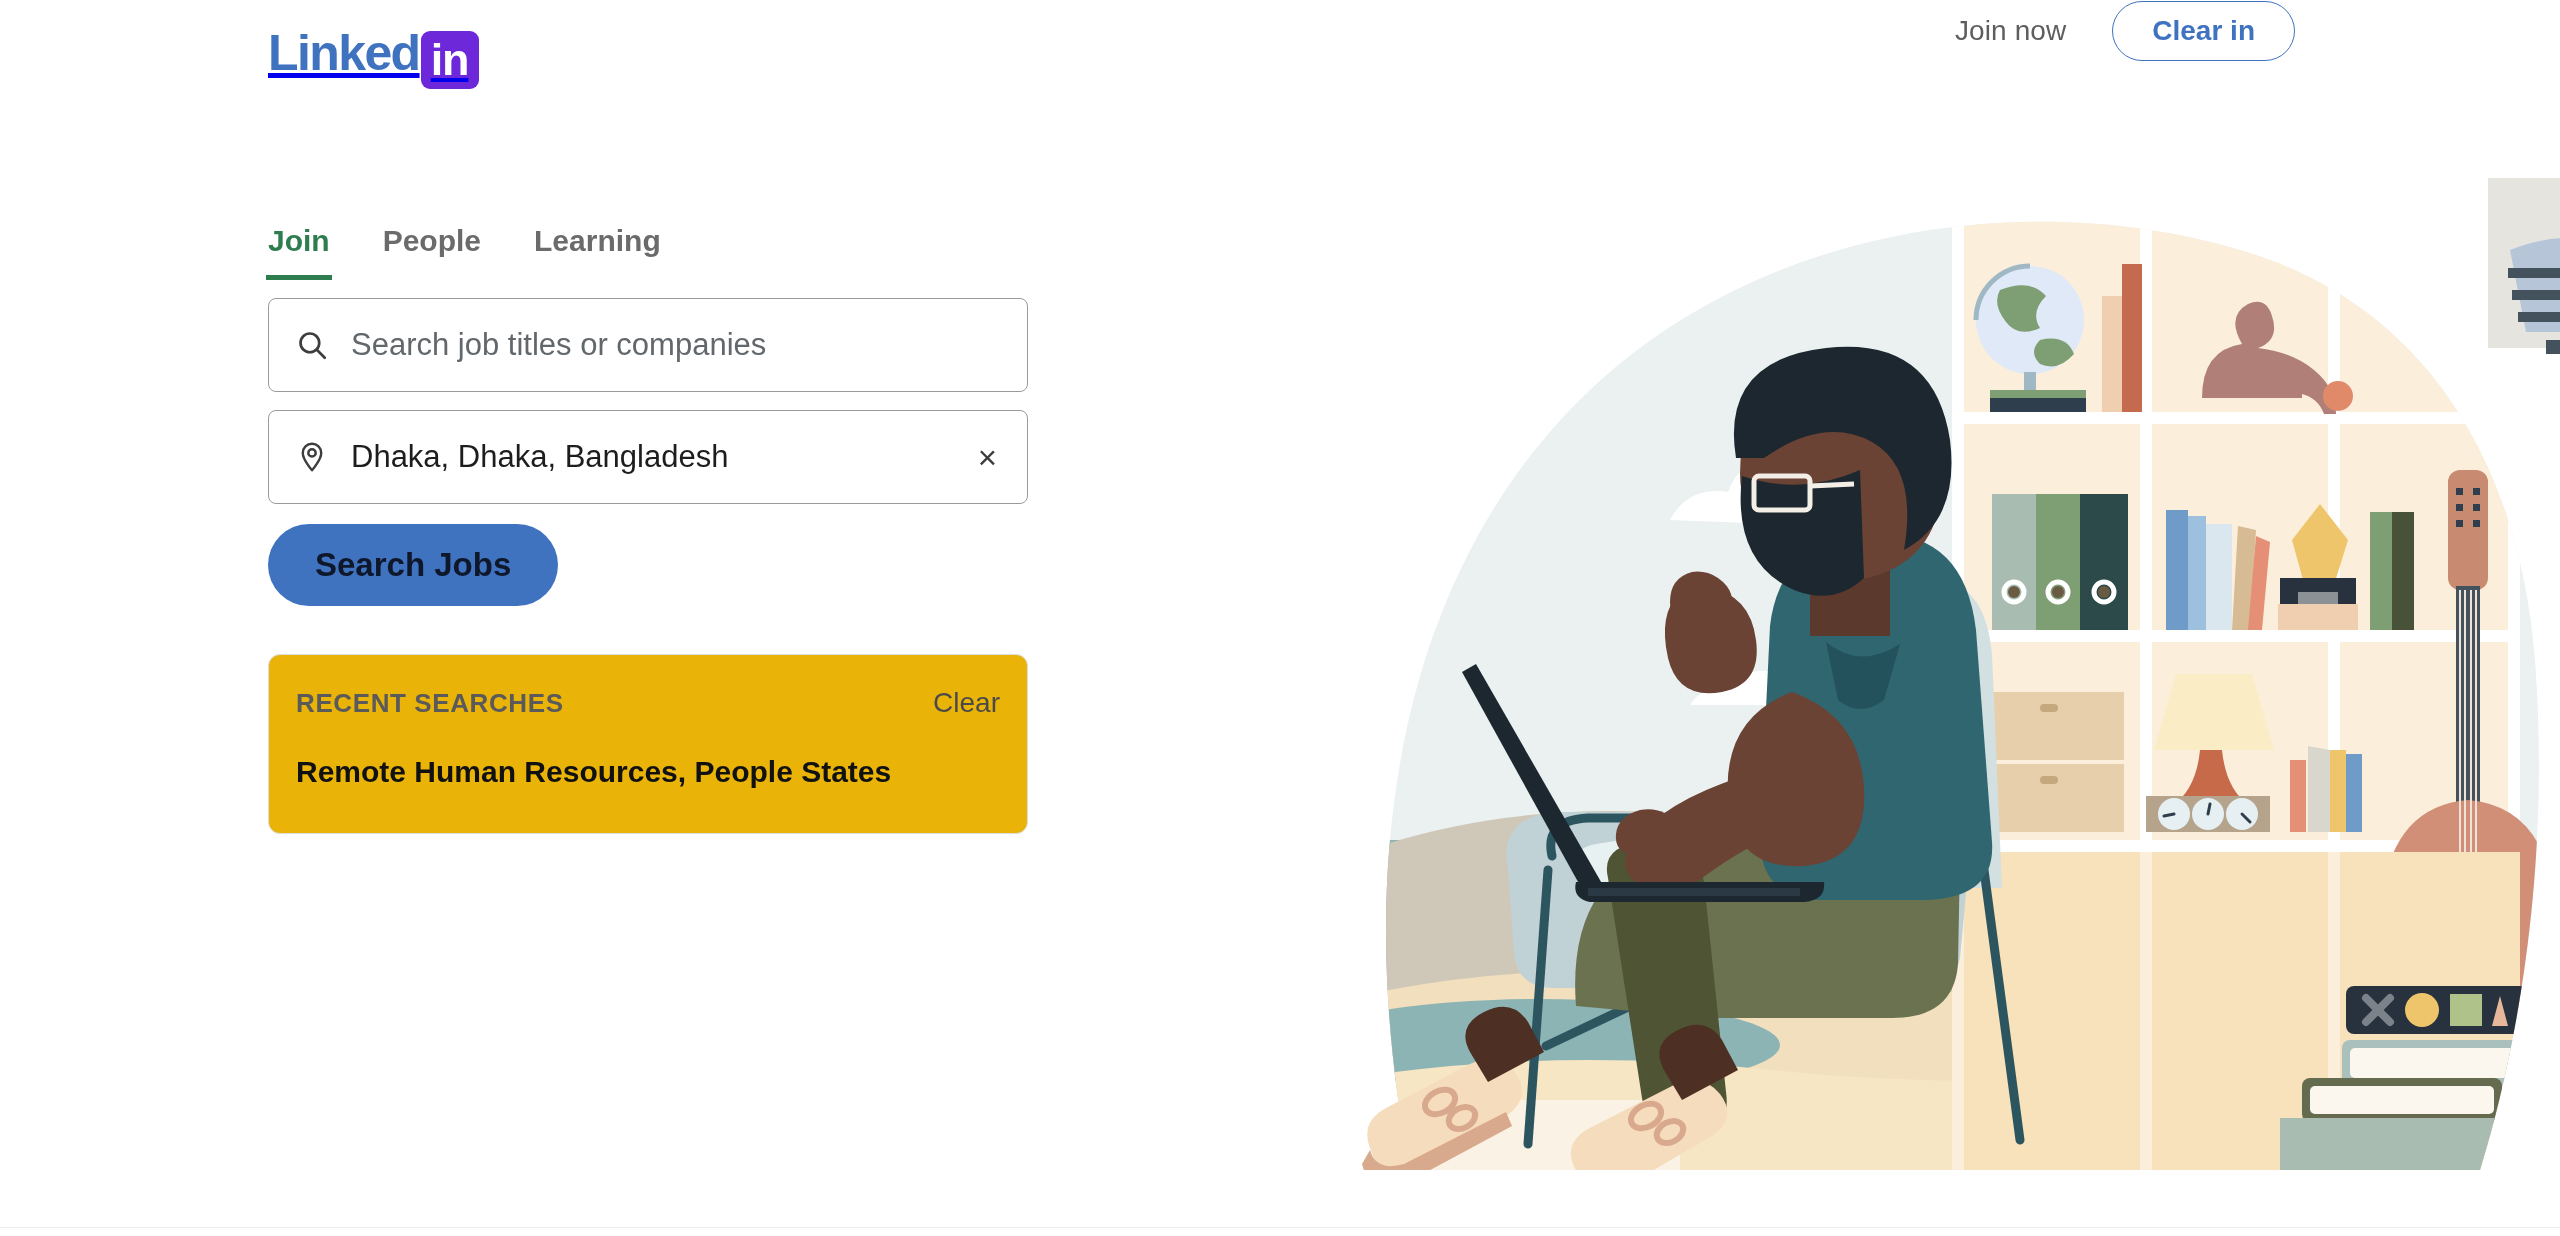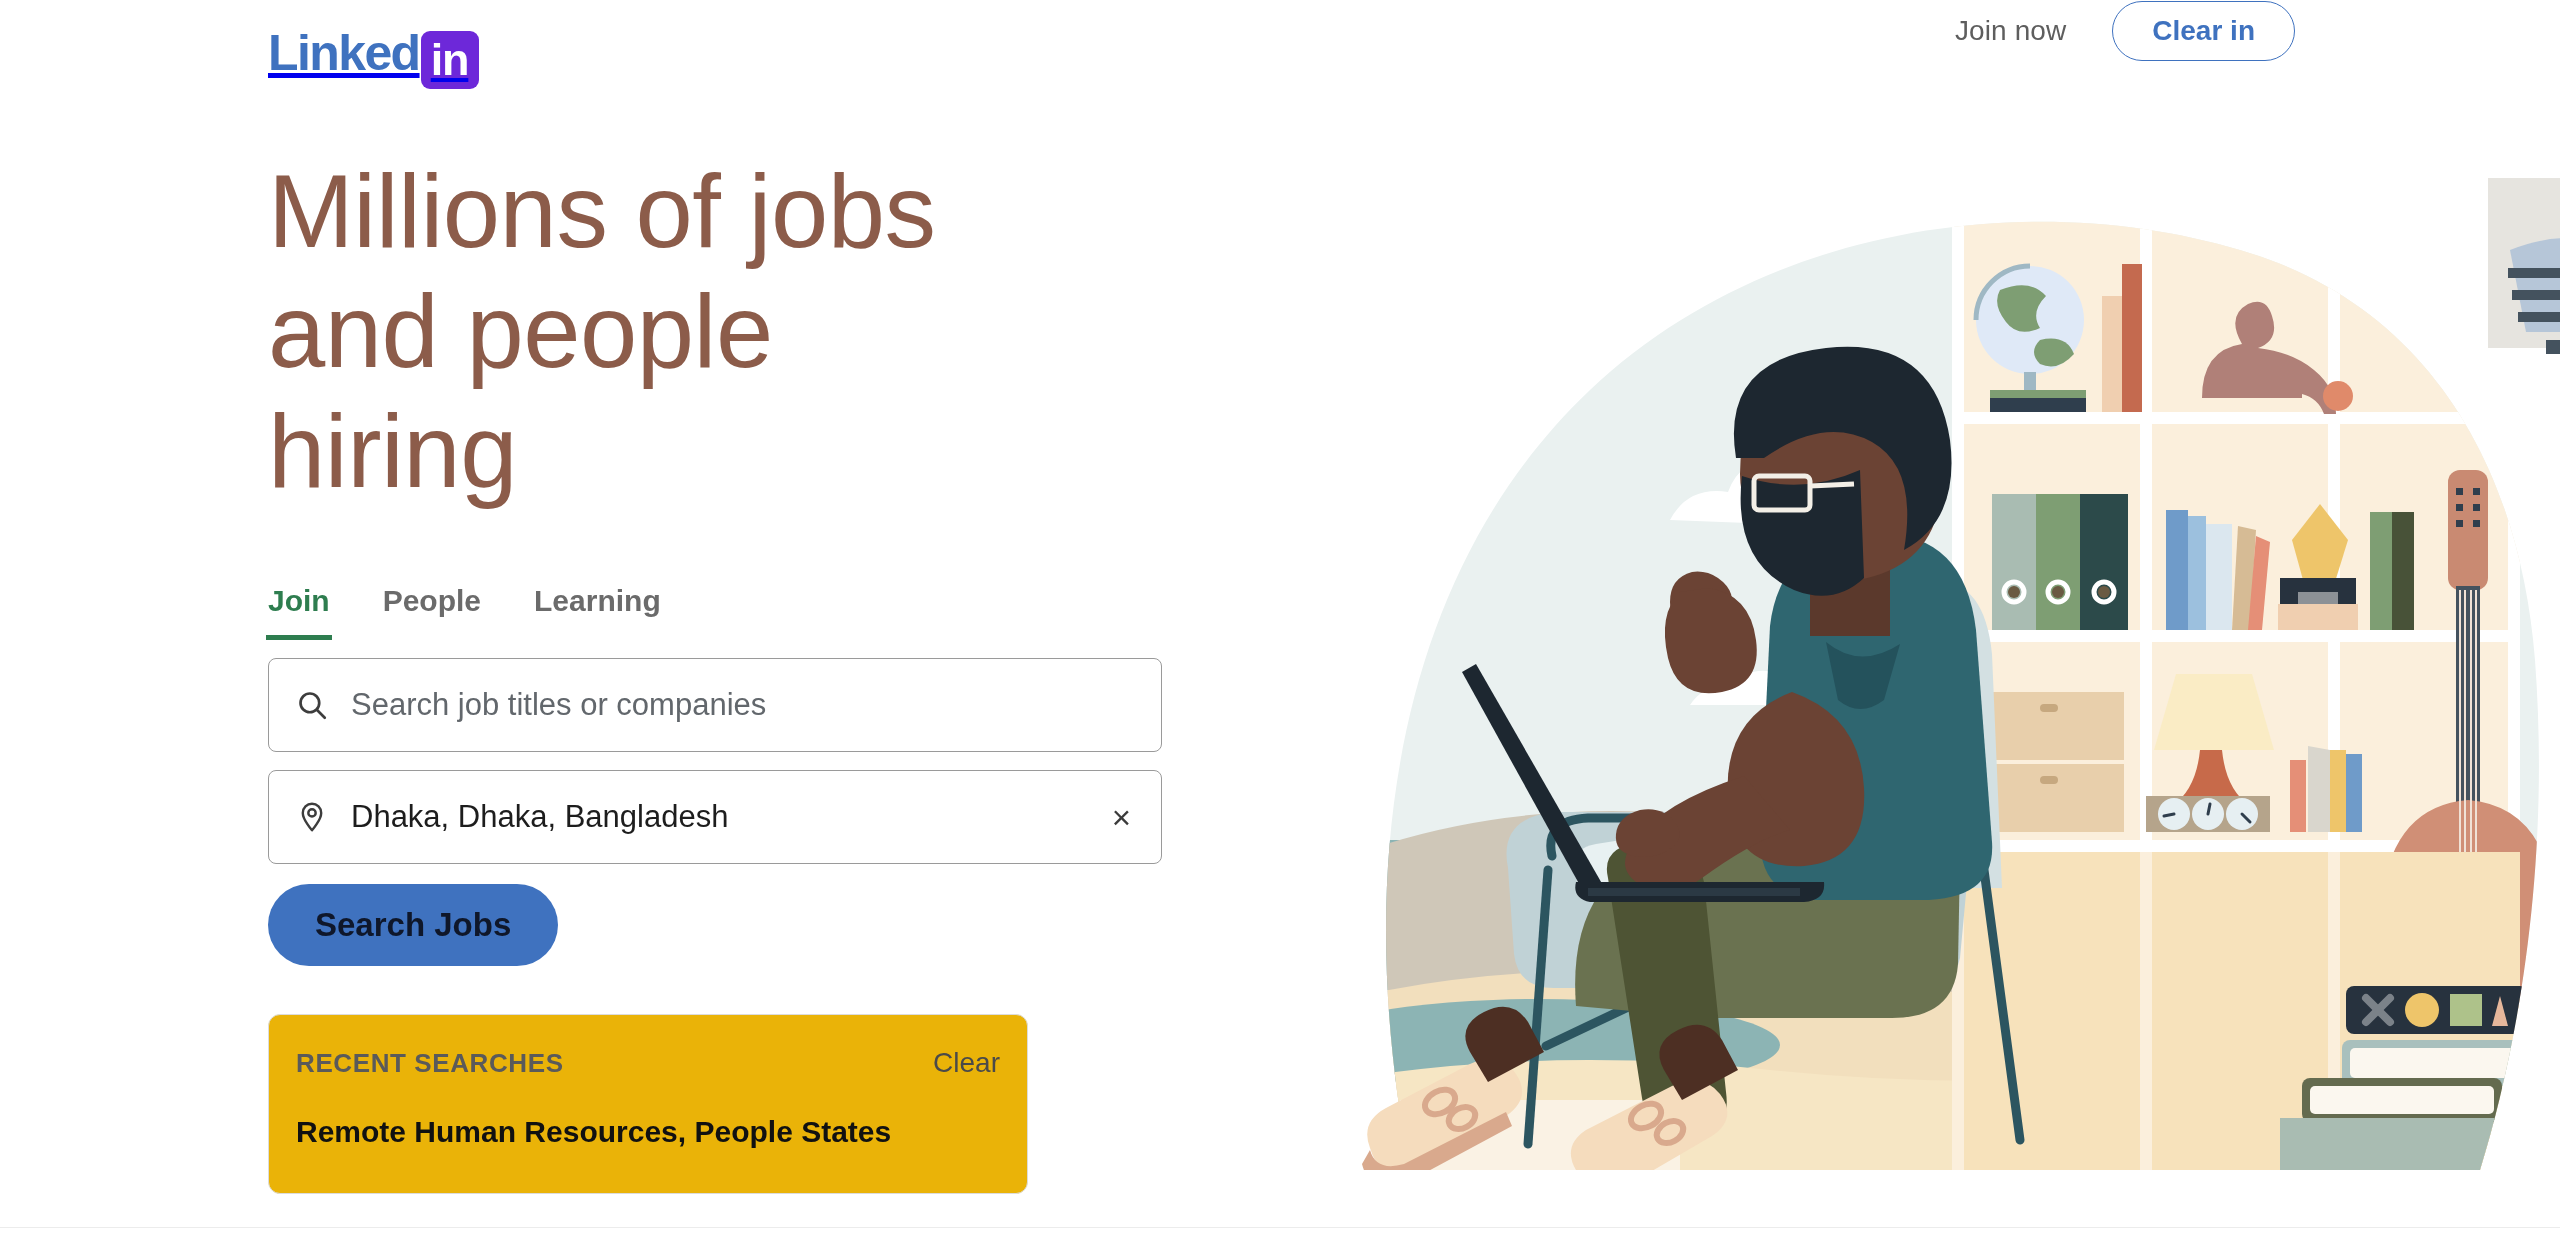--- a/index.html
+++ b/index.html
@@ -132,21 +132,21 @@
   .tab.active::after {
     content: "";
     position: absolute;
     left: -2px; right: -2px; bottom: 0;
     height: 5px;
     background: #2e7d4f;
   }
 
   .field {
     position: relative;
-    width: 894px;
+    width: 760px;
     height: 94px;
     margin-top: 18px;
     border: 1.6px solid #9a9a9a;
     border-radius: 8px;
     display: flex;
     align-items: center;
     padding: 0 26px;
     background: #ffffff;
   }
   .field .ico { flex: 0 0 auto; display: flex; align-items: center; }
@@ -258,21 +258,20 @@
 
     <div class="header-right">
       <button class="join-now">Join now</button>
       <button class="sign-in">Clear in</button>
     </div>
 
   </div>
 
   <div class="left-col">
 
-    <h1 class="headline">Millions of jobs and people hiring</h1>
 
     <div class="tabs">
       <button class="tab active">Join</button>
       <button class="tab">People</button>
       <button class="tab">Learning</button>
     </div>
 
     
     <div class="field">
       <span class="ico">

